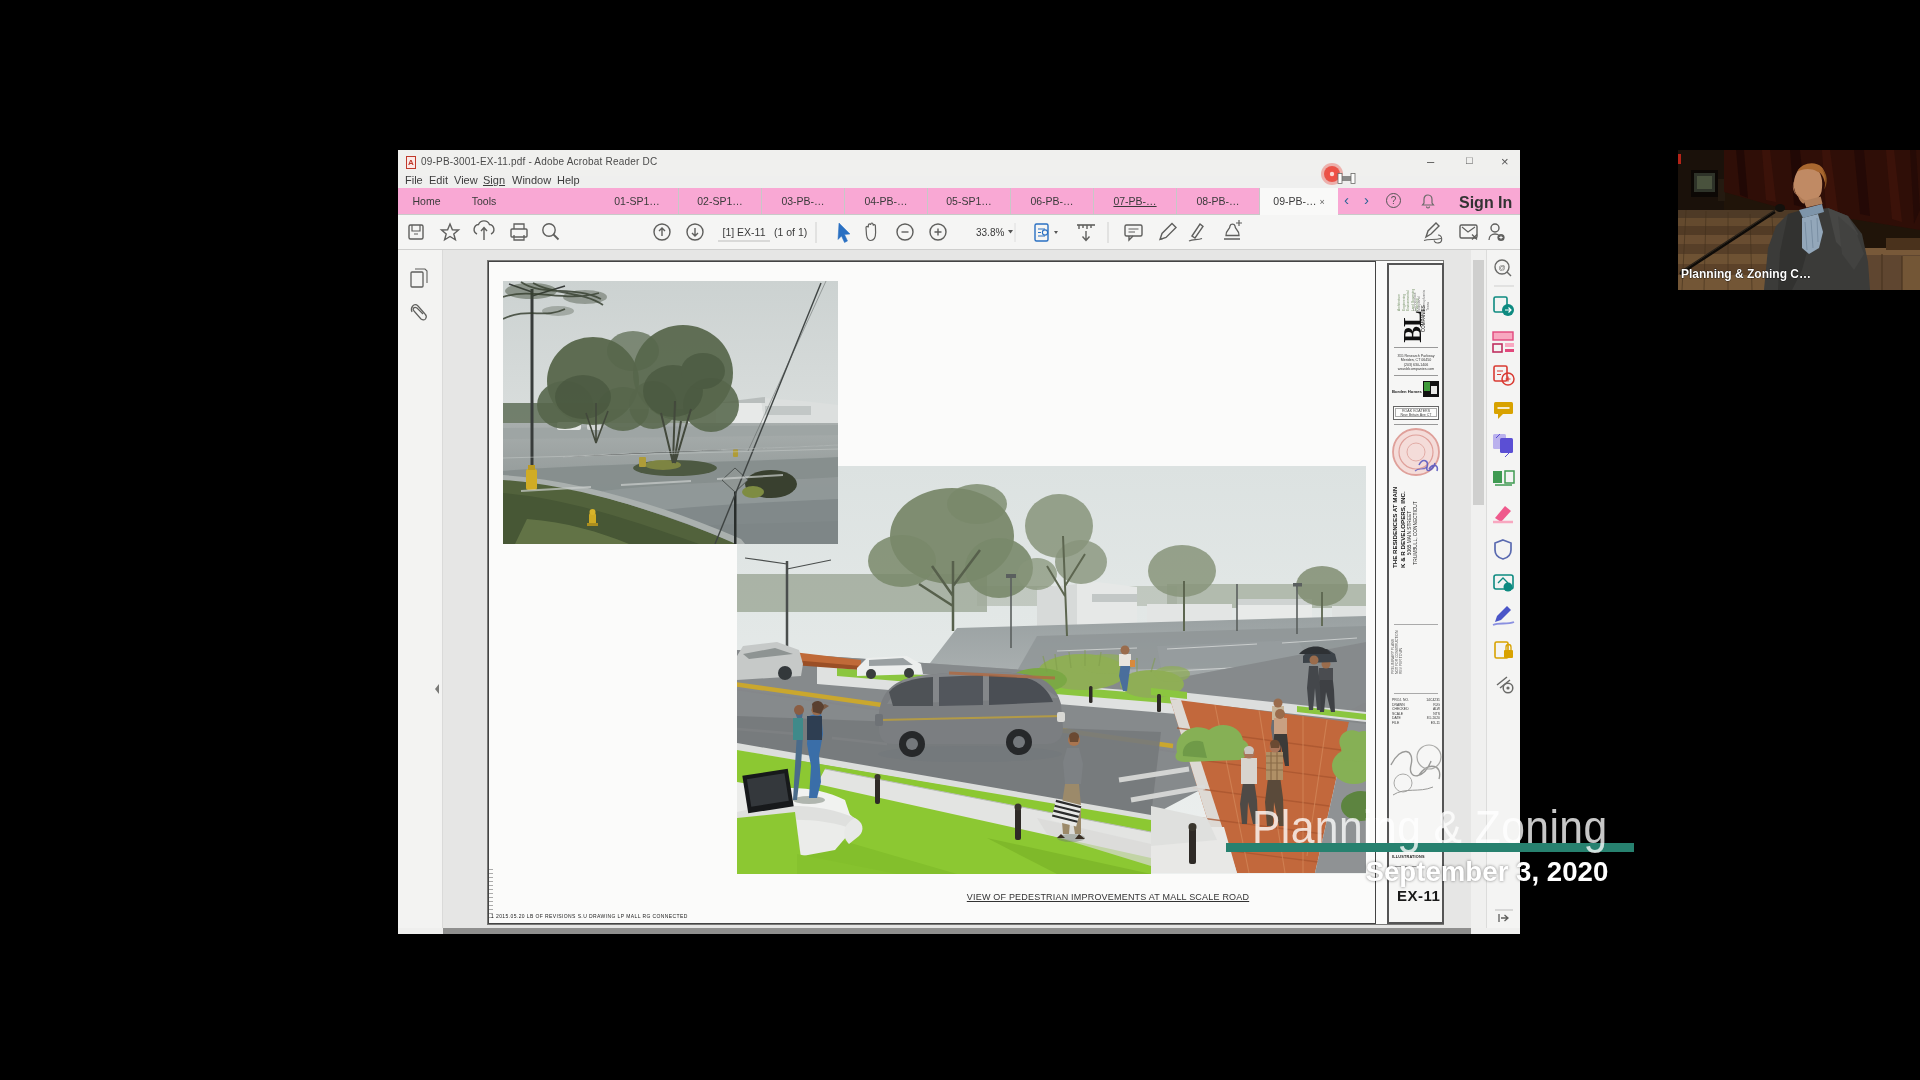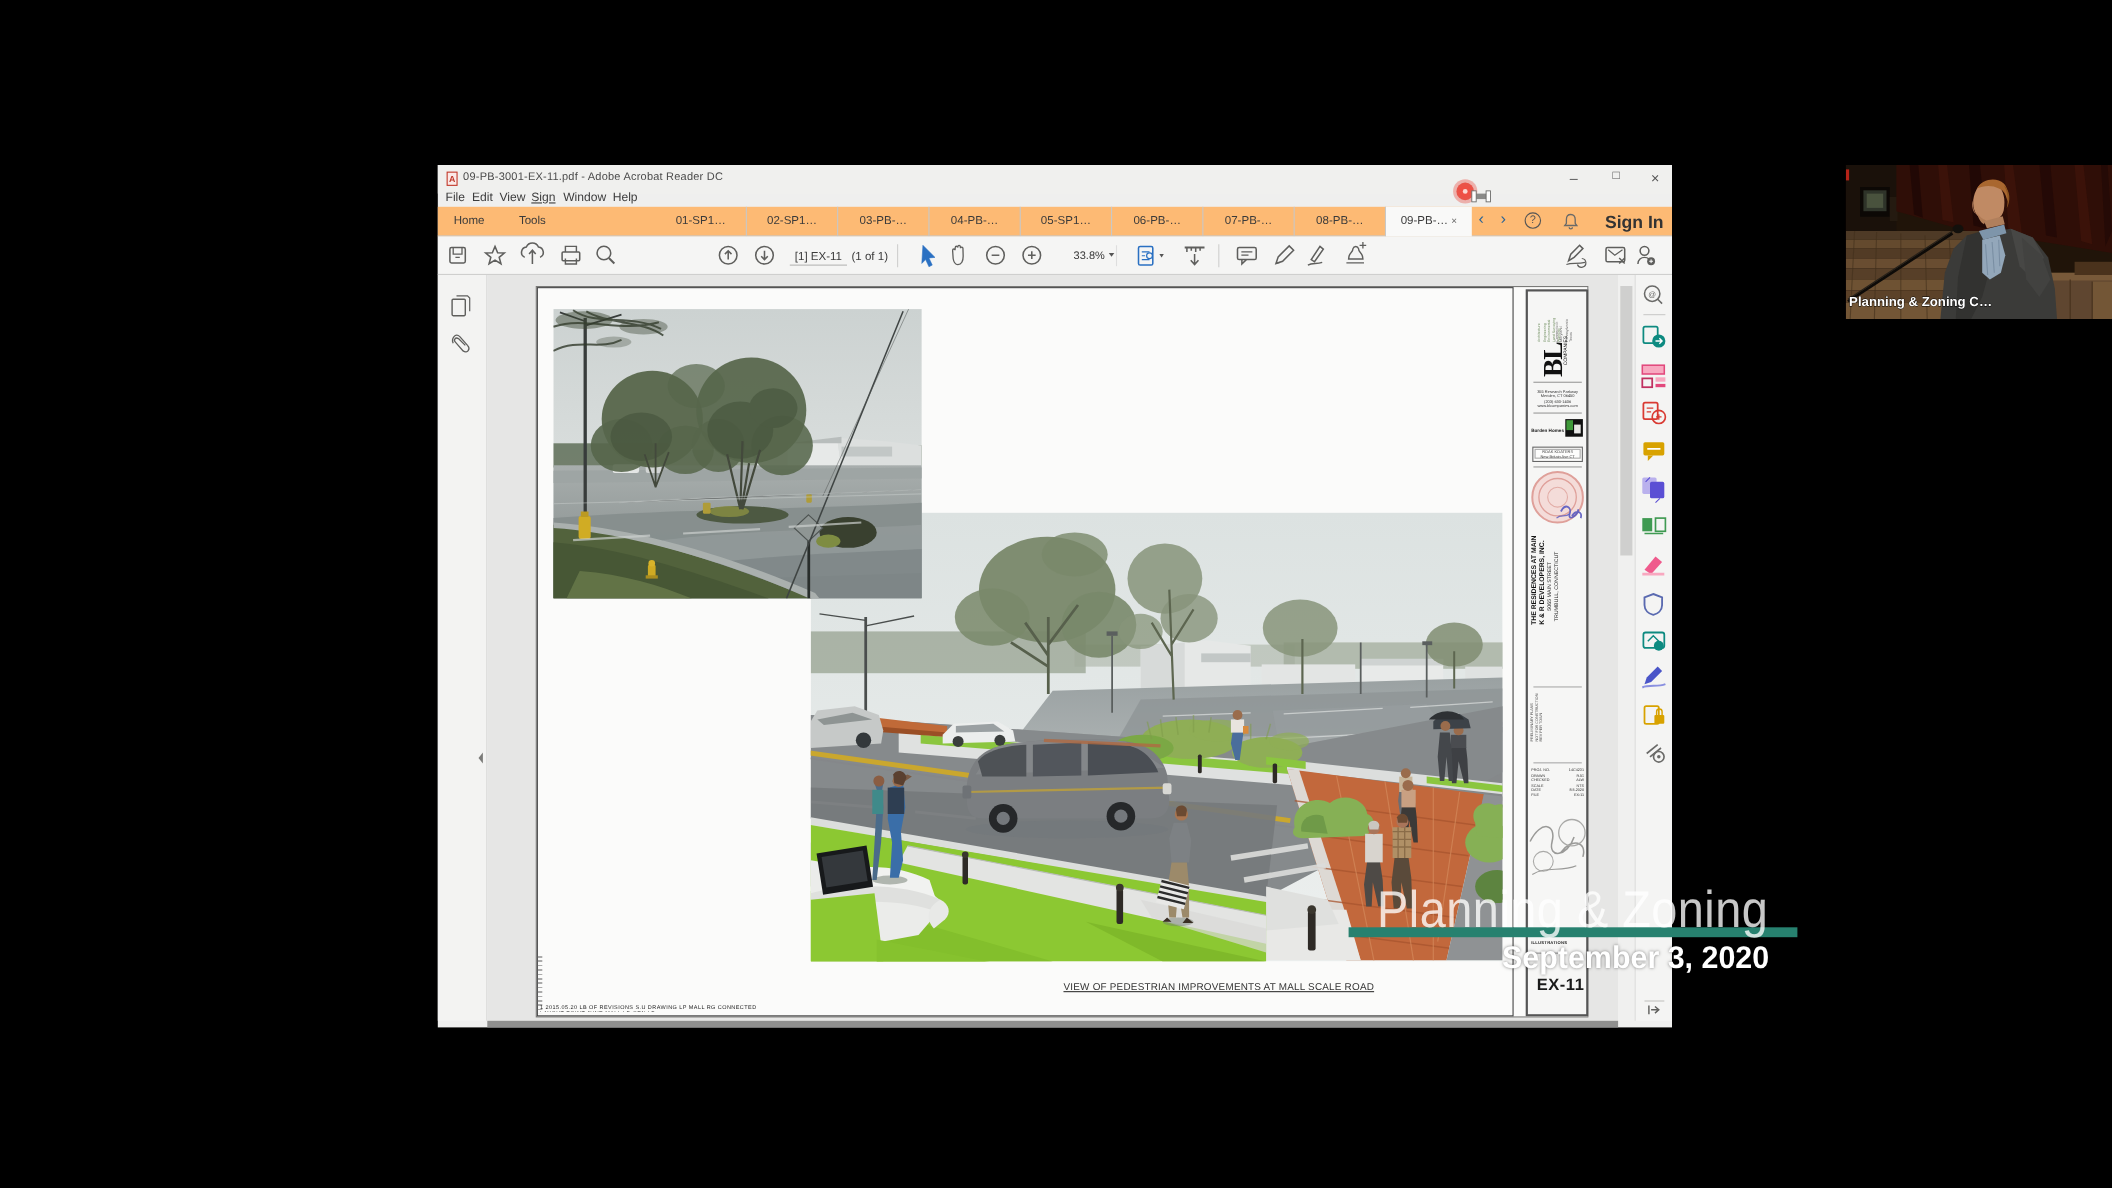--- a/index.html
+++ b/index.html
@@ -6,21 +6,21 @@
   *{box-sizing:border-box;font-family:"Liberation Sans",sans-serif;}
   .abs{position:absolute;}
   #stage{position:relative;width:1920px;height:1080px;background:#000;}
   
   #win{left:398px;top:150px;width:1122px;height:784px;background:#efefee;}
   #titlebar{left:0;top:0;width:1122px;height:26px;background:#f0f0ee;}
   #titletxt{left:23px;top:6px;font-size:10px;color:#4a4a4a;letter-spacing:0.2px;}
   .winbtn{top:4px;font-size:13px;color:#555;}
   #menubar{left:0;top:26px;width:1122px;height:12px;font-size:11px;color:#3c3c3c;}
   .mi{position:absolute;top:-2px;}
-  #tabbar{left:0;top:38px;width:1122px;height:27px;background:#fdba74;border-bottom:1px solid #c9c9c8;}
+  #tabbar{left:0;top:38px;width:1122px;height:27px;background:#f9a8d4;border-bottom:1px solid #c9c9c8;}
   .tab{position:absolute;top:0;height:27px;line-height:27px;font-size:10.5px;color:#3a3a3a;text-align:center;border-right:1px solid #c8c8c7;}
   #toolbar{left:0;top:65px;width:1122px;height:35px;background:#f5f5f4;border-bottom:1px solid #cfcfce;}
   
   #leftpanel{left:0;top:100px;width:45px;height:678px;background:#f3f3f2;border-right:1px solid #dadad9;}
   #docarea{left:45px;top:100px;width:1028px;height:678px;background:#e6e6e5;}
   #vscroll{left:1073px;top:100px;width:15px;height:678px;background:#f0f0ef;}
   #vthumb{left:1075px;top:110px;width:11px;height:245px;background:#cfcfce;}
   #toolspane{left:1088px;top:100px;width:34px;height:678px;background:#f4f4f3;border-left:1px solid #dcdcdb;}
   #hscroll{left:45px;top:778px;width:1028px;height:6px;background:#8f8f8e;}
   
@@ -53,21 +53,21 @@
     <div class="abs" id="tabbar">
       <div class="tab" style="left:0px;width:57px;border-right:none;">Home</div>
       <div class="tab" style="left:57px;width:58px;border-right:none;">Tools</div>
       <div class="tab" style="left:115px;width:83px;margin-top:32px;">00-ALL…</div>
       <div class="tab" style="left:198px;width:83px;">01-SP1…</div>
       <div class="tab" style="left:281px;width:83px;">02-SP1…</div>
       <div class="tab" style="left:364px;width:83px;">03-PB-…</div>
       <div class="tab" style="left:447px;width:83px;">04-PB-…</div>
       <div class="tab" style="left:530px;width:83px;">05-SP1…</div>
       <div class="tab" style="left:613px;width:83px;">06-PB-…</div>
-      <div class="tab" style="left:696px;width:83px;">07-PB-…</div>
+      <div class="tab" style="left:696px;width:83px;text-decoration:underline;">07-PB-…</div>
       <div class="tab" style="left:779px;width:83px;">08-PB-…</div>
       <div class="tab" style="left:862px;width:78px;background:#f9f9f8;border-right:none;">09-PB-… <span style="font-size:9px;color:#666;">×</span></div>
       <div class="abs" style="left:946px;top:3px;font-size:15px;color:#2a6496;">‹</div>
       <div class="abs" style="left:966px;top:3px;font-size:15px;color:#2a6496;">›</div>
       <div class="abs" style="left:988px;top:5px;width:15px;height:15px;border:1px solid #555;border-radius:50%;font-size:10px;color:#555;text-align:center;line-height:14px;">?</div>
       <div class="abs" style="left:1022px;top:5px;width:16px;height:16px;"><svg width="16" height="16" viewBox="0 0 16 16">
             <path d="M8,2 C5.2,2 4,4 4,6.5 L4,10 L2.5,12 L13.5,12 L12,10 L12,6.5 C12,4 10.8,2 8,2 Z" fill="none" stroke="#6a6a68" stroke-width="1.2"></path>
             <path d="M6.5,13.5 a1.5,1.5 0 0 0 3,0" fill="none" stroke="#6a6a68" stroke-width="1.2"></path>
           </svg></div>
       <div class="abs" style="left:1061px;top:6px;font-size:16px;color:#333;font-weight:bold;">Sign In</div>

